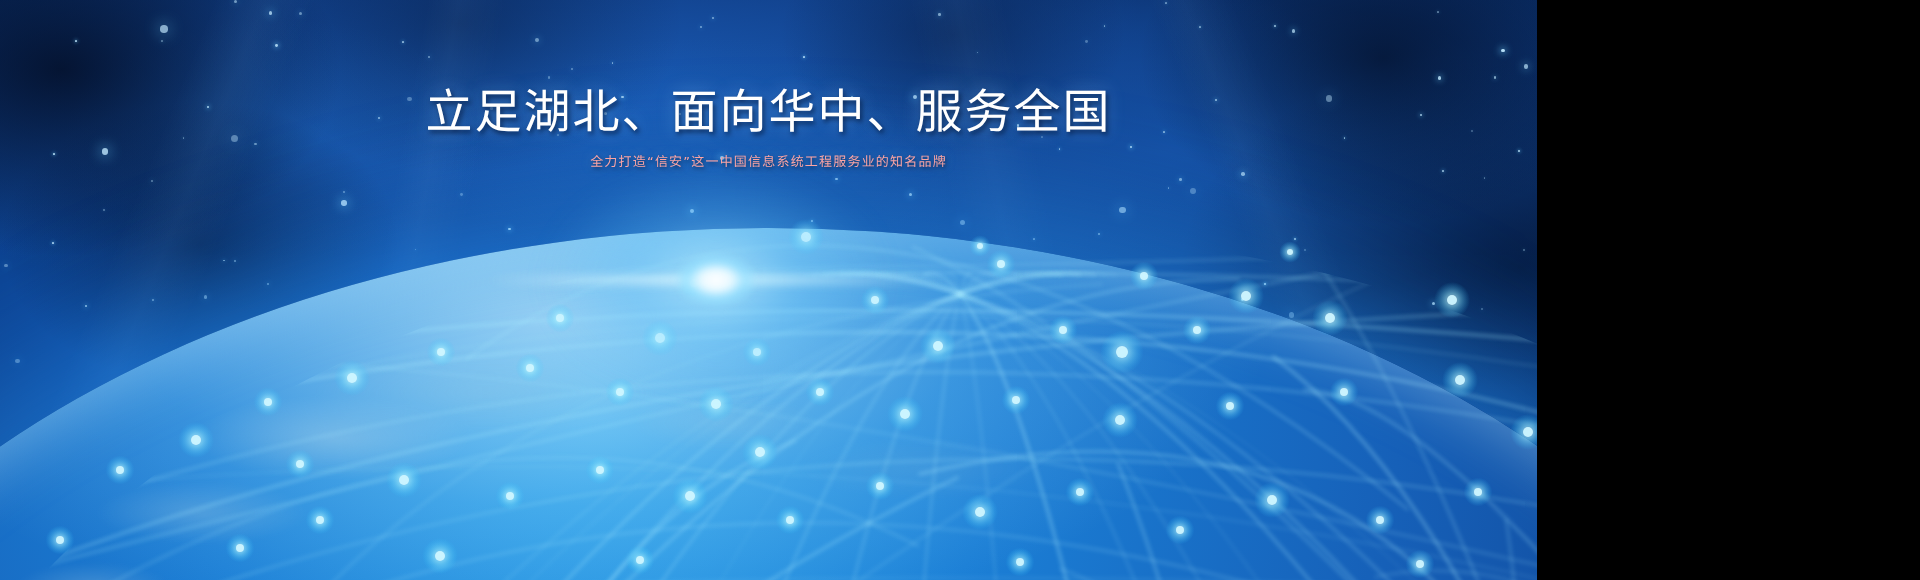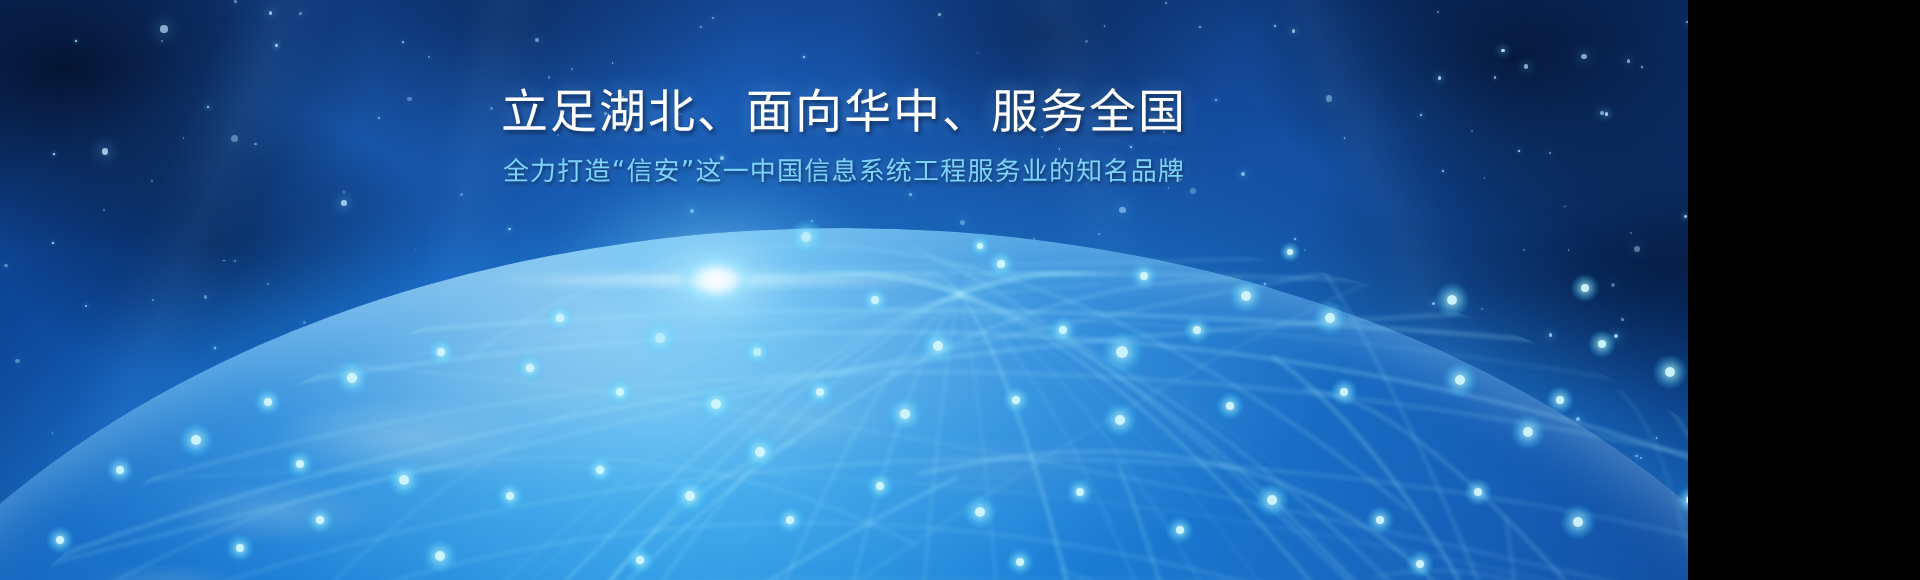--- a/index.html
+++ b/index.html
@@ -7,21 +7,21 @@
     margin: 0;
     padding: 0;
     background: #000;
   }
   body {
     font-family: "DejaVu Sans", "Liberation Sans", sans-serif;
   }
 
   #banner {
     position: relative;
-    width: 1688px;
+    width: 1537px;
     height: 580px;
     overflow: hidden;
     background: #0d3a7a;
   }
 
   
   .layer { position: absolute; inset: 0; pointer-events: none; }
 
   #space-base {
     background:
@@ -162,22 +162,22 @@
     font-size: 47px;
     line-height: 1.18;
     font-weight: 500;
     letter-spacing: 2px;
     text-shadow:
       2px 3px 5px rgba(3,22,58,0.75),
       0 0 18px rgba(140,205,255,0.45);
   }
   #subline {
     margin: 14px 0 0 0;
-    color: #7dd3fc;
-    font-size: 26px;
+    color: #fca5a5;
+    font-size: 13px;
     line-height: 1.4;
     font-weight: 400;
     letter-spacing: 1.2px;
     text-shadow:
       1px 2px 4px rgba(3,22,58,0.8),
       0 0 12px rgba(140,205,255,0.35);
   }
 </style>
 </head>
 <body>

